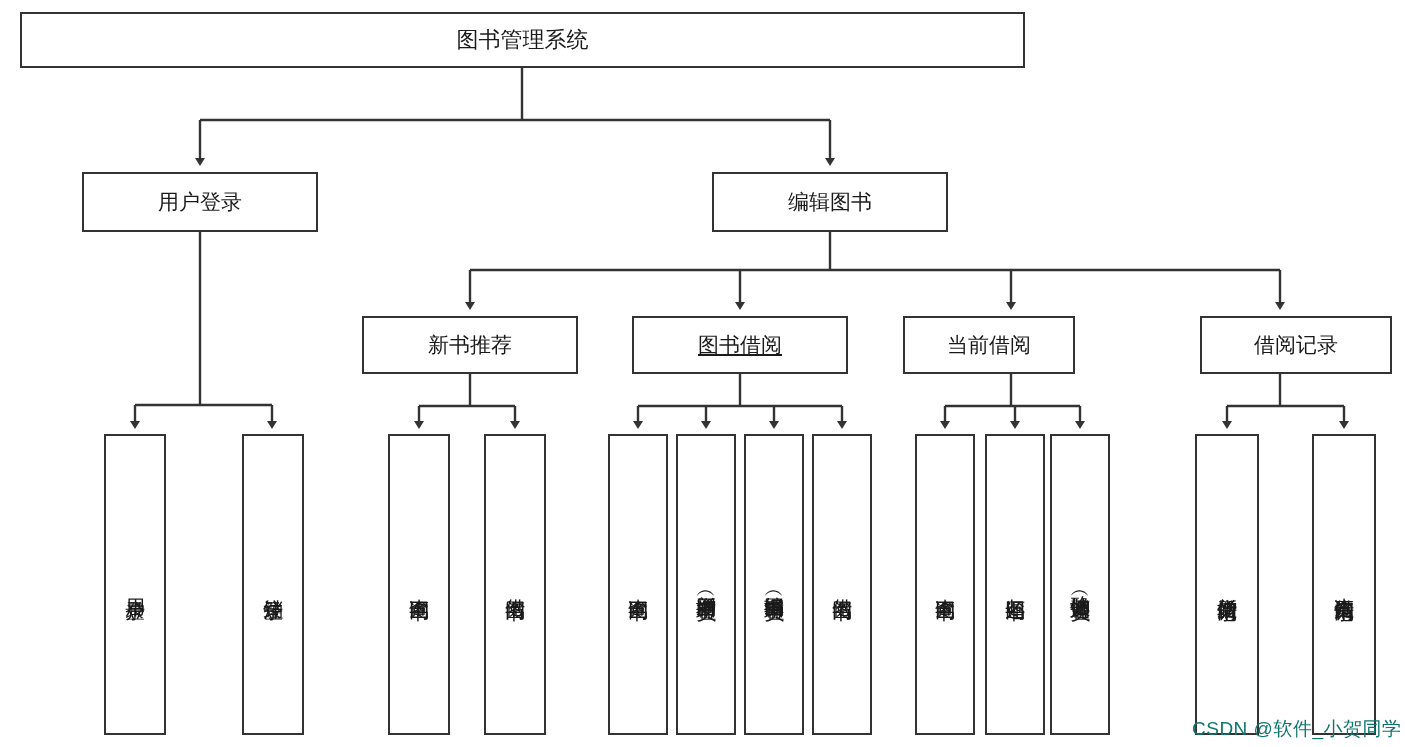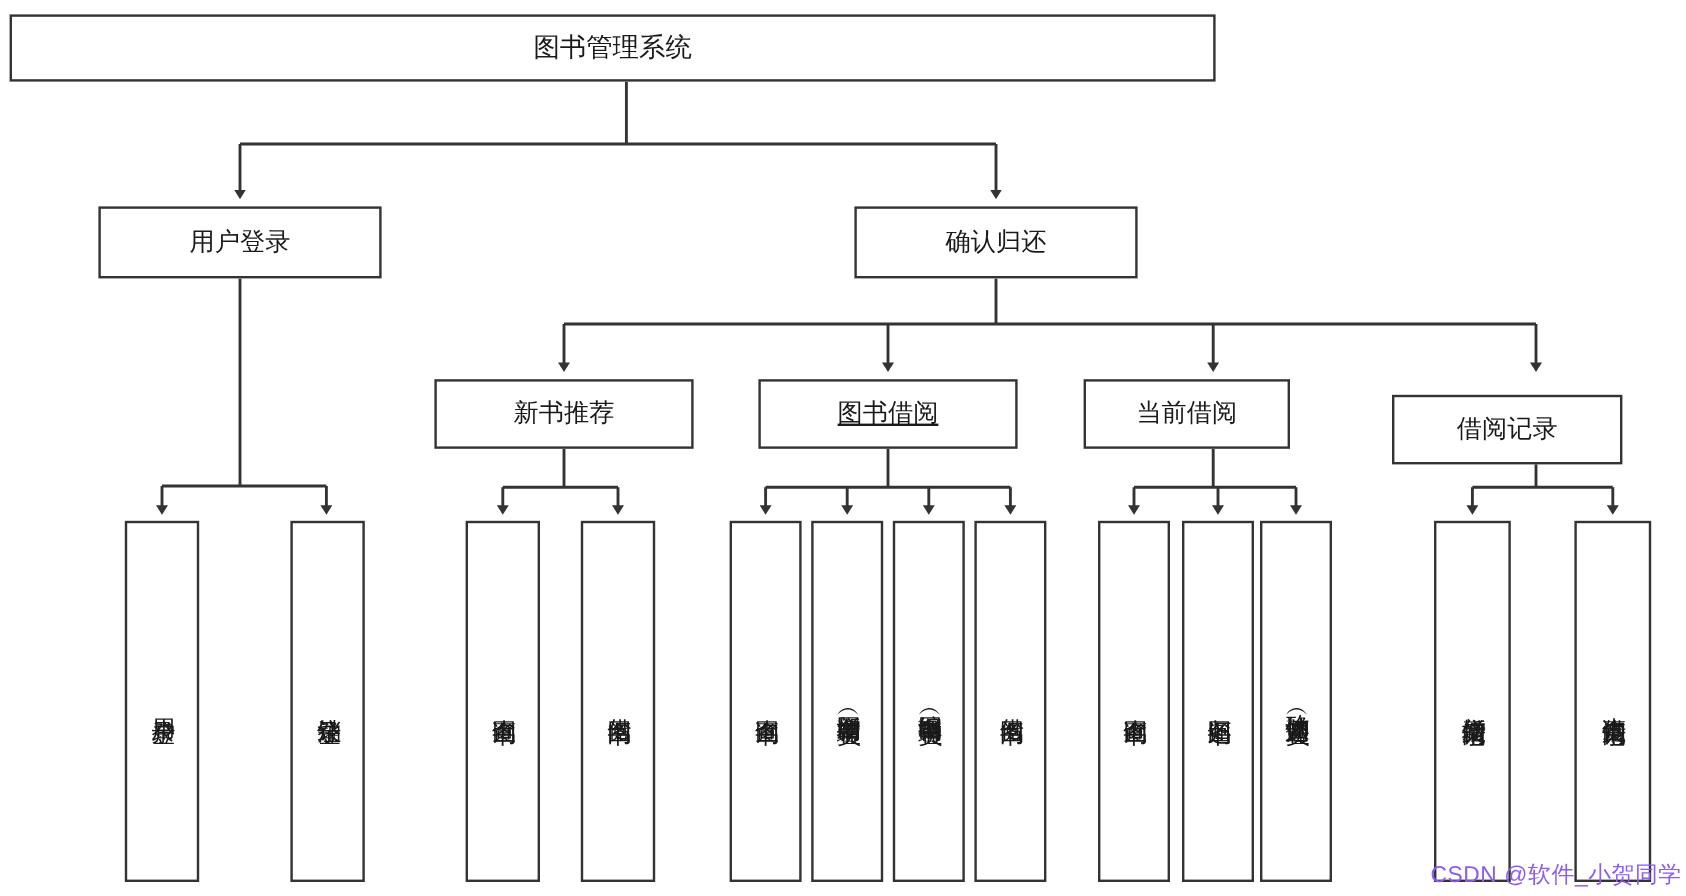--- a/index.html
+++ b/index.html
@@ -49,21 +49,21 @@
   .node.leaf {
     font-size: 20px;
     writing-mode: vertical-rl;
     text-orientation: upright;
     padding: 10px 0;
     letter-spacing: 1px;
   }
   .watermark {
     position: absolute;
     font-size: 19px;
-    color: #8b5cf6;
+    color: #0f766e;
     white-space: nowrap;
     letter-spacing: 0.5px;
   }
 </style>
 </head>
 <body>
 
 <div id="canvas">
 
   <svg class="edges" viewBox="0 0 1405 747" xmlns="http://www.w3.org/2000/svg">
@@ -112,29 +112,29 @@
       <path d="M1015,406 L1015,425" marker-end="url(#arrow)"></path>
       <path d="M1080,406 L1080,425" marker-end="url(#arrow)"></path>
 
       <path d="M1280,374 L1280,406"></path>
       <path d="M1227,406 L1344,406"></path>
       <path d="M1227,406 L1227,425" marker-end="url(#arrow)"></path>
       <path d="M1344,406 L1344,425" marker-end="url(#arrow)"></path>
     </g>
   </svg>
 
-  <div class="node root" style="left:8px; top:12px; width:1005px; height:56px;">图书管理系统</div>
+  <div class="node root" style="left:20px; top:12px; width:1005px; height:56px;">图书管理系统</div>
 
   <div class="node lvl1" style="left:82px; top:172px; width:236px; height:60px;">用户登录</div>
-  <div class="node lvl1" style="left:712px; top:172px; width:236px; height:60px;">确认归还</div>
+  <div class="node lvl1" style="left:712px; top:172px; width:236px; height:60px;">编辑图书</div>
 
   <div class="node lvl2" style="left:362px; top:316px; width:216px; height:58px;">新书推荐</div>
   <div class="node lvl2" style="left:632px; top:316px; width:216px; height:58px;text-decoration:underline;">图书借阅</div>
   <div class="node lvl2" style="left:903px; top:316px; width:172px; height:58px;">当前借阅</div>
-  <div class="node lvl2" style="left:1160px; top:316px; width:192px; height:58px;margin-top:13px;">借阅记录</div>
+  <div class="node lvl2" style="left:1200px; top:316px; width:192px; height:58px;">借阅记录</div>
 
   <div class="node leaf" style="left:104px; top:434px; width:62px; height:301px;">用户登录</div>
   <div class="node leaf" style="left:242px; top:434px; width:62px; height:301px;">注销登录</div>
 
   <div class="node leaf" style="left:388px; top:434px; width:62px; height:301px;">查询图书</div>
   <div class="node leaf" style="left:484px; top:434px; width:62px; height:301px;">借阅图书</div>
 
   <div class="node leaf" style="left:608px; top:434px; width:60px; height:301px;">查询图书</div>
   <div class="node leaf" style="left:676px; top:434px; width:60px; height:301px;">新增图书（管理员）</div>
   <div class="node leaf" style="left:744px; top:434px; width:60px; height:301px;">编辑图书（管理员）</div>

